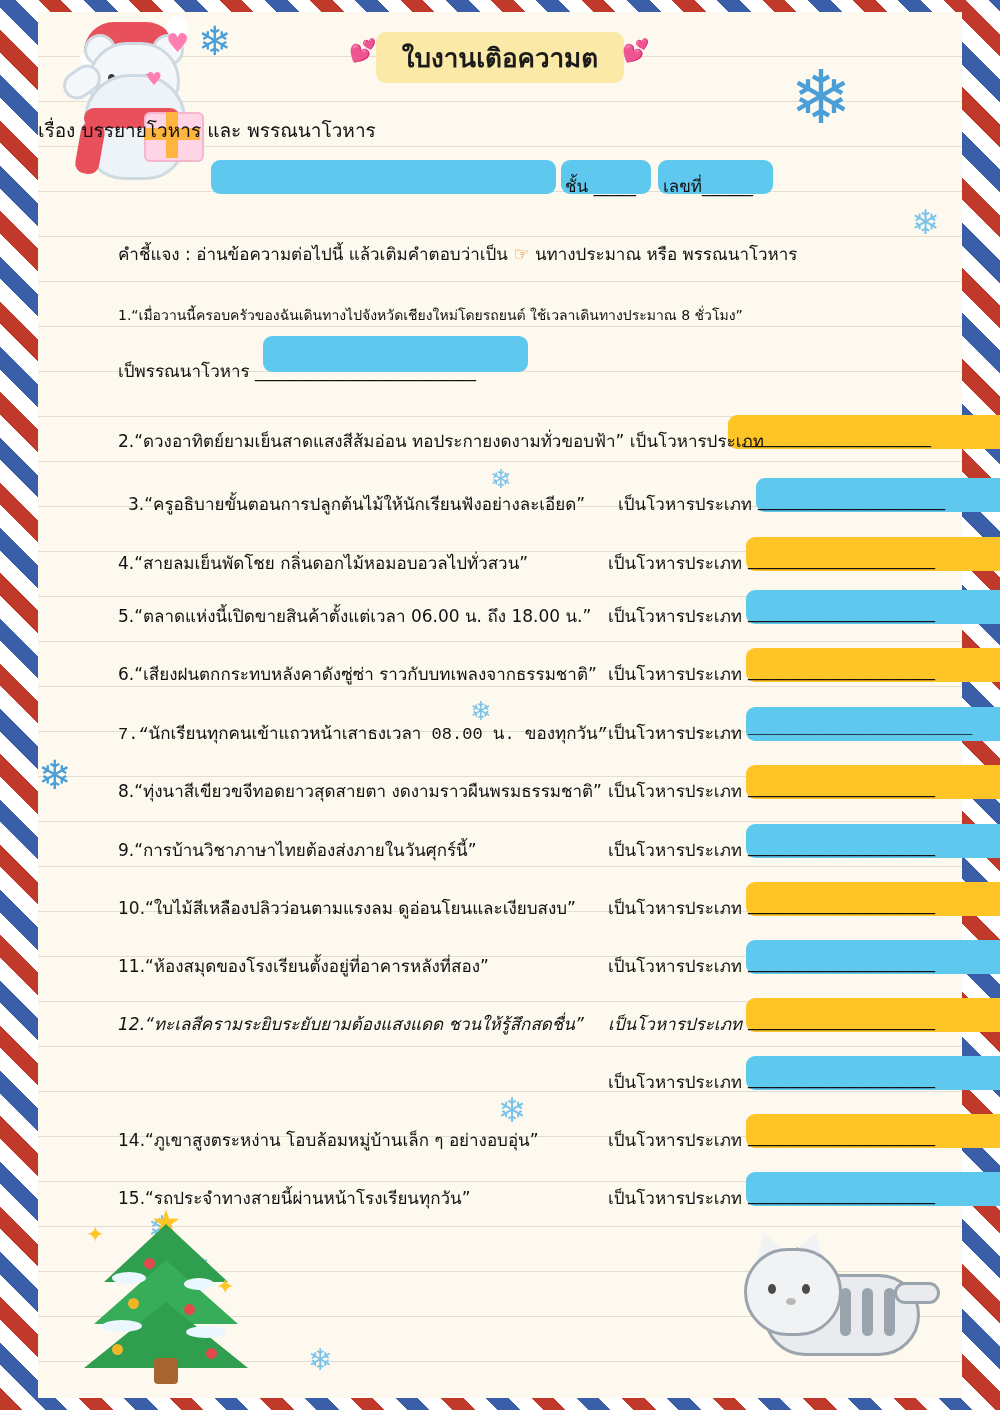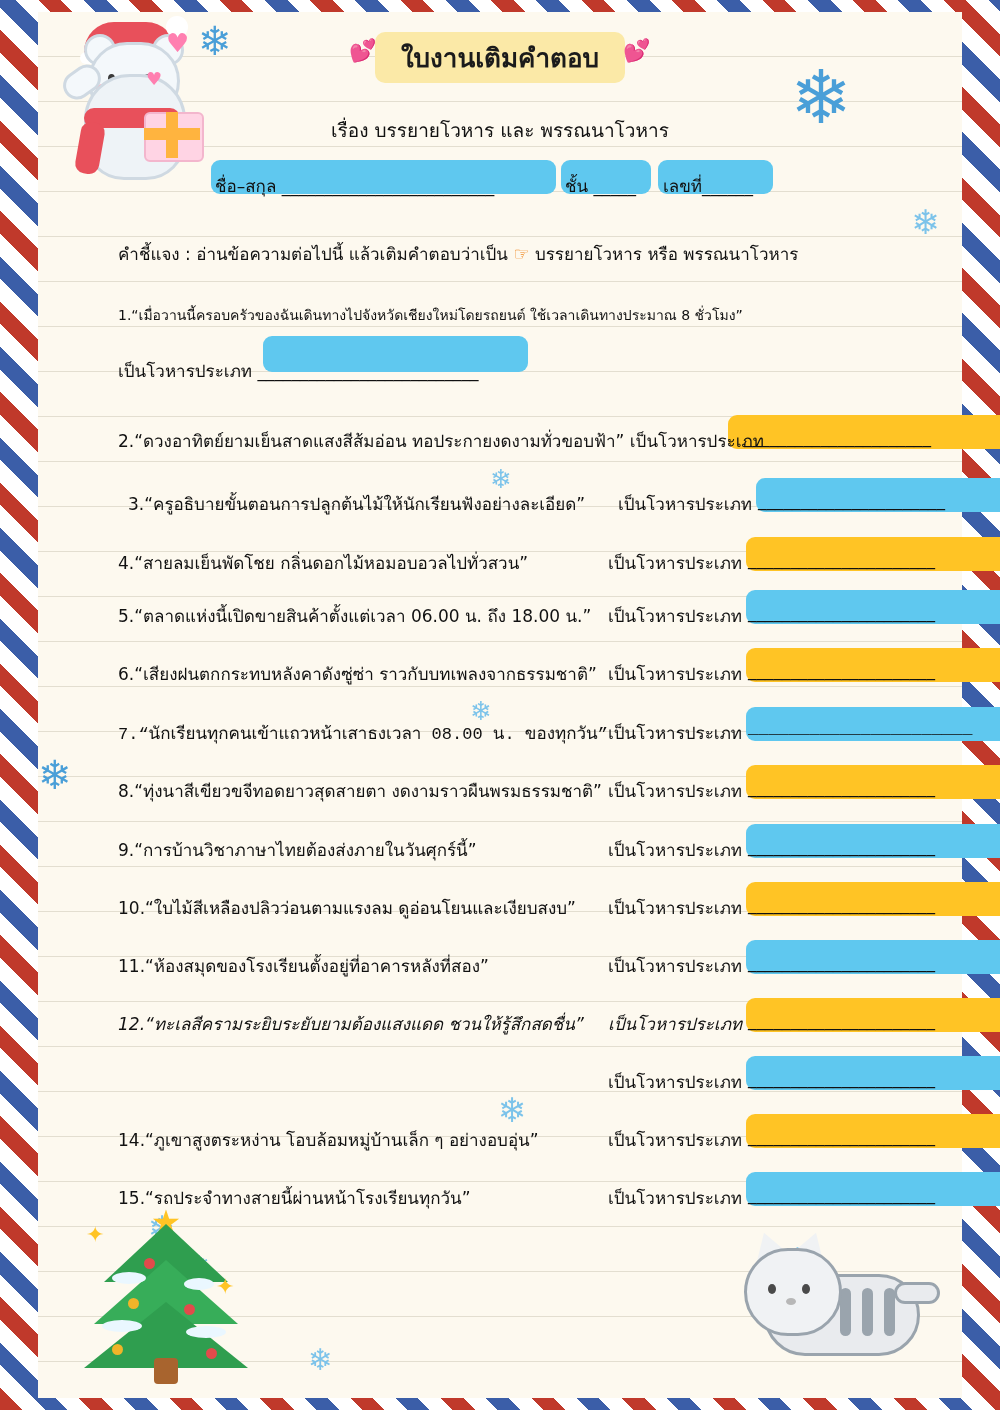--- a/index.html
+++ b/index.html
@@ -53,21 +53,21 @@
     position:relative;
   }
   .heart{
     position:absolute;top:6px;font-size:22px;color:#ff5fa2;
   }
   .heart.l{left:-26px;}
   .heart.r{right:-26px;}
 
   .subtitle{
     position:absolute;left:0;right:0;top:103px;
-    text-align:center;font-size:19px;color:#111;
+    font-size:19px;color:#111;
   }
 
   
   .namerow{
     position:absolute;left:135px;top:148px;right:120px;height:40px;
   }
   .hl{position:absolute;border-radius:9px;}
   .hl.blue{background:#5fc8ef;}
   .hl.yellow{background:#ffc425;}
 
@@ -224,45 +224,44 @@
           <div class="gift-r"></div>
           <div class="gift-b"></div>
         <div class="arm"></div>
       </div>
       <span class="heart-dec" style="left:128px;top:16px;">♥</span>
       <span class="heart-dec" style="left:108px;top:56px;font-size:18px;">♥</span>
 
       <div class="title-wrap">
         <span class="title-box">
           <span class="heart l">💕</span>
-          <span>ใบงานเติมคำตอบ</span>
+          <span>ใบงานเติอความต</span>
           <span class="heart r">💕</span>
         </span>
       </div>
 
       <div class="subtitle">เรื่อง บรรยายโวหาร และ พรรณนาโวหาร</div>
 
       <div class="namerow">
         <div class="hl blue name-hl"></div>
         <div class="hl blue class-hl"></div>
         <div class="hl blue no-hl"></div>
-        <span class="lbl l-name">ชื่อ–สกุล _________________________</span>
         <span class="lbl l-class">ชั้น _____</span>
         <span class="lbl l-no">เลขที่______</span>
       </div>
 
       <div class="instr">
         <span>คำชี้แจง : อ่านข้อความต่อไปนี้ แล้วเติมคำตอบว่าเป็น</span>
         <span class="pointer">☞</span>
-        <span>บรรยายโวหาร หรือ พรรณนาโวหาร</span>
+        <span>นทางประมาณ หรือ พรรณนาโวหาร</span>
       </div>
 
       <div class="q1">1.“เมื่อวานนี้ครอบครัวของฉันเดินทางไปจังหวัดเชียงใหม่โดยรถยนต์ ใช้เวลาเดินทางประมาณ 8 ชั่วโมง”</div>
       <div class="q1hl"></div>
-      <div class="q1b">เป็นโวหารประเภท __________________________</div>
+      <div class="q1b">เป็พรรณนาโวหาร __________________________</div>
 
       <div class="item" style="top:405px;">
         <div class="ansbar yellow hl" style="left:610px;width:280px;"></div>
         <span class="qtext">2.“ดวงอาทิตย์ยามเย็นสาดแสงสีส้มอ่อน ทอประกายงดงามทั่วขอบฟ้า” เป็นโวหารประเภท</span>
         <span class="dots" style="left:626px;">______________________</span>
       </div>
 
       <div class="item" style="top:468px;margin-left:10px;">
         <div class="ansbar blue hl" style="left:628px;width:282px;"></div>
         <span class="qtext">3.“ครูอธิบายขั้นตอนการปลูกต้นไม้ให้นักเรียนฟังอย่างละเอียด”</span>

